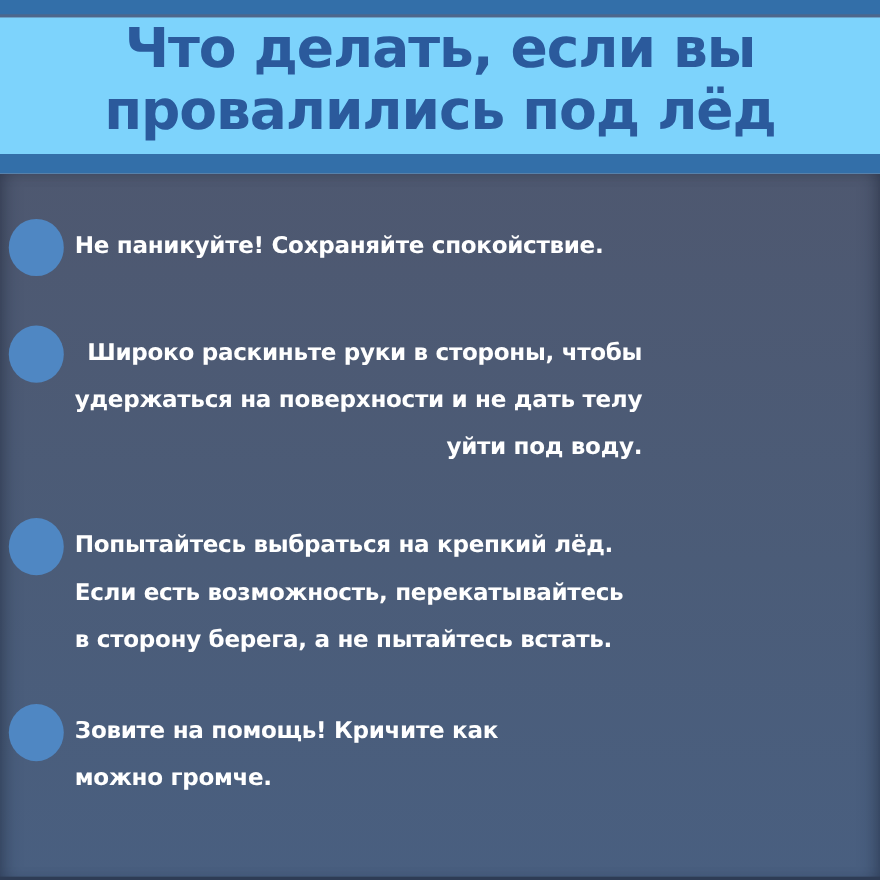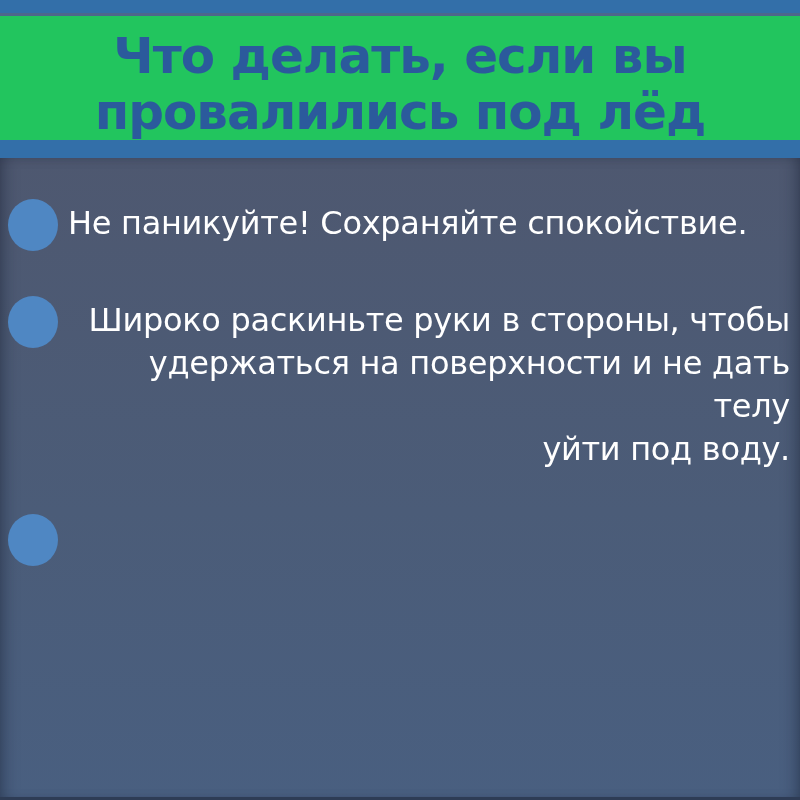--- a/index.html
+++ b/index.html
@@ -15,23 +15,23 @@
     font-family: "DejaVu Sans", "Liberation Sans", sans-serif;
     background: #ffffff;
   }
   .top-strip {
     height: 13px;
     background: #336fa9;
     border-bottom: 3px solid #4d678c;
   }
   .header {
     height: 124px;
-    background: #22c55e;
+    background: #7dd3fc;
     display: flex;
-    align-items: flex-end;
+    align-items: flex-start;
     justify-content: center;
   }
   .title {
     margin: 0;
     font-size: 50px;
     line-height: 56px;
     font-weight: bold;
     letter-spacing: -1px;
     color: #2b5a9c;
     text-align: center;
@@ -64,22 +64,22 @@
     width: 50px;
     height: 52px;
     margin-top: -3px;
     margin-right: 10px;
     border-radius: 50%;
     background: #4f87c3;
   }
   .item-text {
     margin: 0;
     color: #ffffff;
-    font-weight: normal;
-    font-size: 32px;
+    font-weight: bold;
+    font-size: 21px;
     line-height: 43px;
     letter-spacing: -0.3px;
     white-space: pre-line;
   }
   .bottom-line {
     position: absolute;
     left: 0;
     right: 0;
     bottom: 0;
     height: 3px;
@@ -108,18 +108,26 @@
 
     <div class="item gap-a">
       <span class="bullet"></span>
       <p class="item-text">Широко раскиньте руки в стороны, чтобы
 удержаться на поверхности и не дать телу
 уйти под воду.</p>
     </div>
 
     <div class="item gap-b">
       <span class="bullet"></span>
+      <p class="item-text">Попытайтесь выбраться на крепкий лёд.
+Если есть возможность, перекатывайтесь
+в сторону берега, а не пытайтесь встать.</p>
     </div>
 
+    <div class="item gap-c">
+      <span class="bullet"></span>
+      <p class="item-text">Зовите на помощь! Кричите как
+можно громче.</p>
+    </div>
 
     <div class="bottom-line"></div>
   </main>
 </div>
 
 </body></html>

